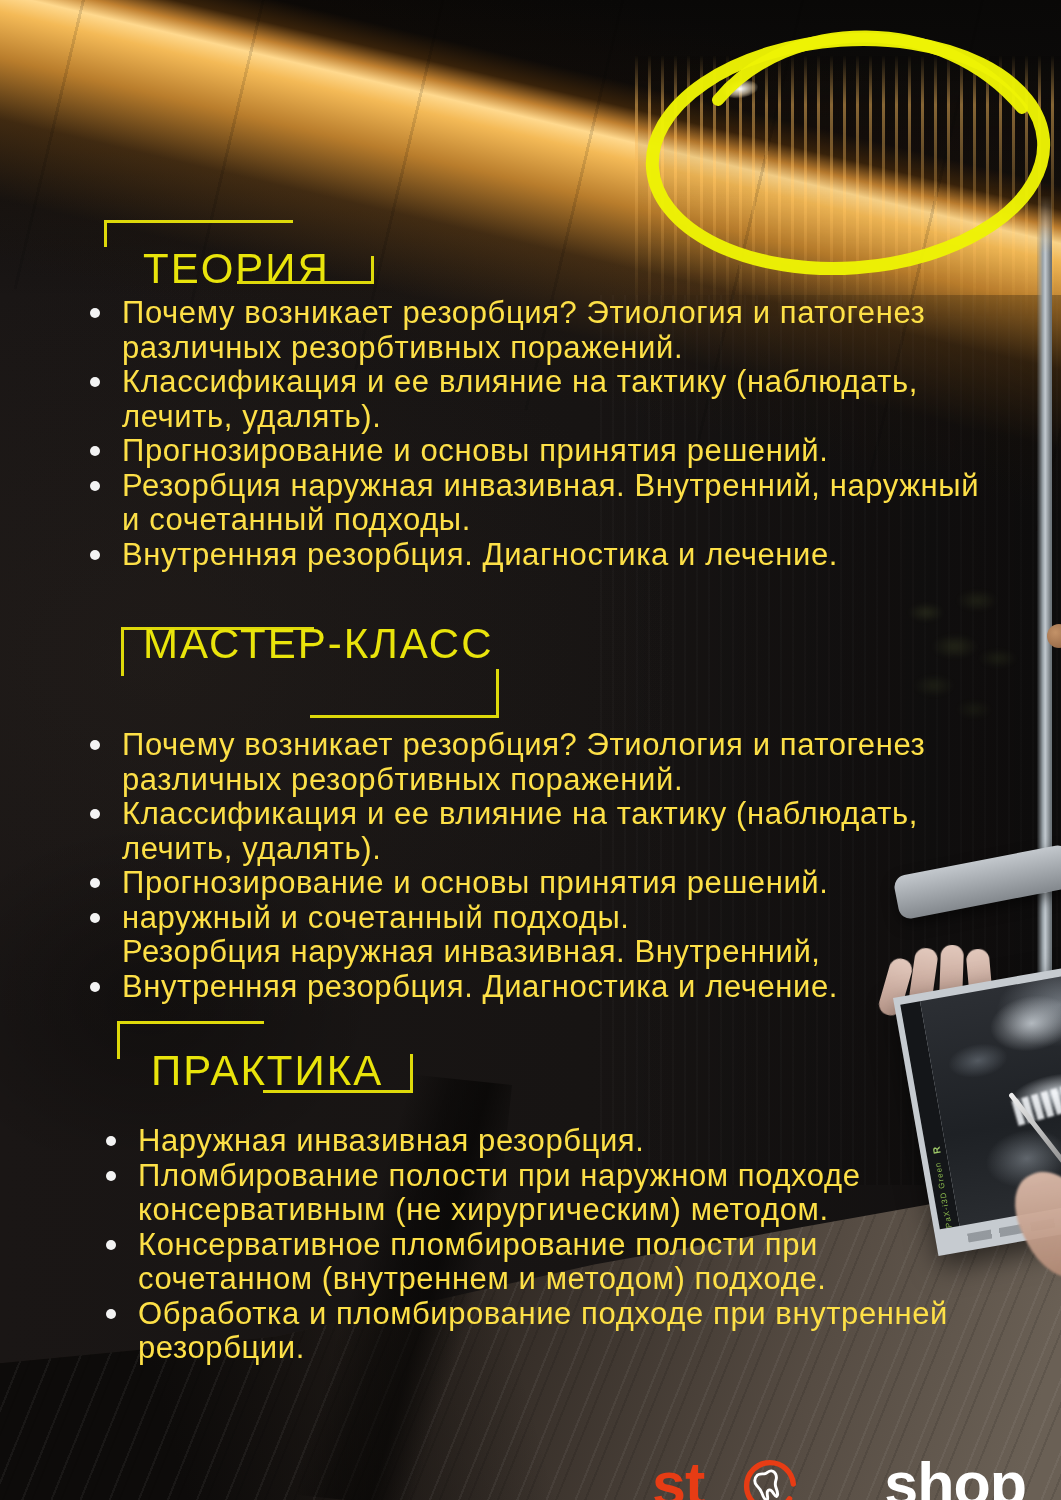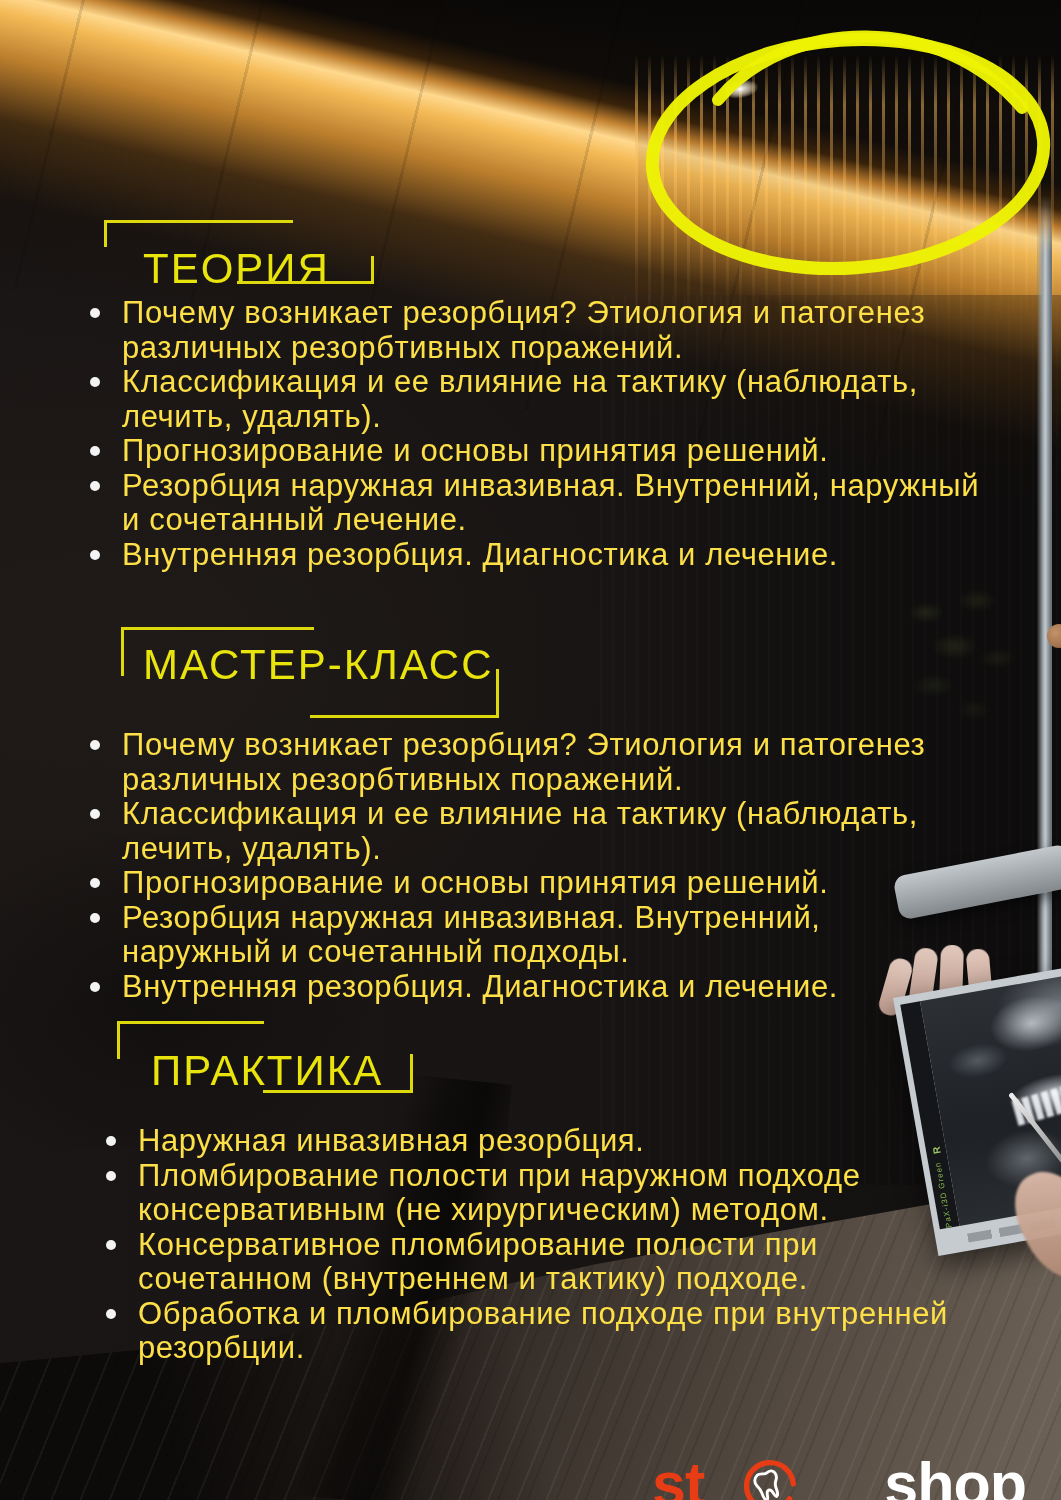--- a/index.html
+++ b/index.html
@@ -177,48 +177,48 @@
     </li>
     <li>
       <span class="ln">Классификация и ее влияние на тактику (наблюдать,</span>
       <span class="ln">лечить, удалять).</span>
     </li>
     <li>
       <span class="ln">Прогнозирование и основы принятия решений.</span>
     </li>
     <li>
       <span class="ln">Резорбция наружная инвазивная. Внутренний, наружный</span>
-      <span class="ln">и сочетанный лечение.</span>
+      <span class="ln">и сочетанный подходы.</span>
     </li>
     <li>
       <span class="ln">Внутренняя резорбция. Диагностика и лечение.</span>
     </li>
   </ul>
 
   <div class="hline" style="left:121px;top:627px;width:193px;height:3px;"></div>
   <div class="vline" style="left:121px;top:627px;width:3px;height:49px;"></div>
-  <h2 class="sec-heading" style="left:127px;top:625px;text-align:center;">МАСТЕР-КЛАСС</h2>
+  <h2 class="sec-heading" style="left:127px;top:604px;text-align:center;">МАСТЕР-КЛАСС</h2>
   <div class="hline" style="left:310px;top:715px;width:189px;height:3px;"></div>
   <div class="vline" style="left:496px;top:669px;width:3px;height:49px;"></div>
 
   <ul class="blist" style="left:88px;top:728px;">
     <li>
       <span class="ln">Почему возникает резорбция? Этиология и патогенез</span>
       <span class="ln">различных резорбтивных поражений.</span>
     </li>
     <li>
       <span class="ln">Классификация и ее влияние на тактику (наблюдать,</span>
       <span class="ln">лечить, удалять).</span>
     </li>
     <li>
       <span class="ln">Прогнозирование и основы принятия решений.</span>
     </li>
     <li>
+      <span class="ln">наружный и сочетанный подходы.</span>
       <span class="ln">Резорбция наружная инвазивная. Внутренний,</span>
-      <span class="ln">наружный и сочетанный подходы.</span>
     </li>
     <li>
       <span class="ln">Внутренняя резорбция. Диагностика и лечение.</span>
     </li>
   </ul>
 
   <div class="hline" style="left:117px;top:1021px;width:147px;height:3px;"></div>
   <div class="vline" style="left:117px;top:1021px;width:3px;height:38px;"></div>
   <h2 class="sec-heading" style="left:135px;top:1031px;">ПРАКТИКА</h2>
   <div class="hline" style="left:263px;top:1090px;width:150px;height:3px;"></div>
@@ -227,21 +227,21 @@
   <ul class="blist" style="left:104px;top:1124px;">
     <li>
       <span class="ln">Наружная инвазивная резорбция.</span>
     </li>
     <li>
       <span class="ln">Пломбирование полости при наружном подходе</span>
       <span class="ln">консервативным (не хирургическим) методом.</span>
     </li>
     <li>
       <span class="ln">Консервативное пломбирование полости при</span>
-      <span class="ln">сочетанном (внутреннем и тактику) подходе.</span>
+      <span class="ln">сочетанном (внутреннем и методом) подходе.</span>
     </li>
     <li>
       <span class="ln">Обработка и пломбирование подходе при внутренней</span>
       <span class="ln">резорбции.</span>
     </li>
   </ul>
 
   <div class="logo">
     <span class="red">st</span>
     <svg class="logo-tooth" viewBox="0 0 24 24">

